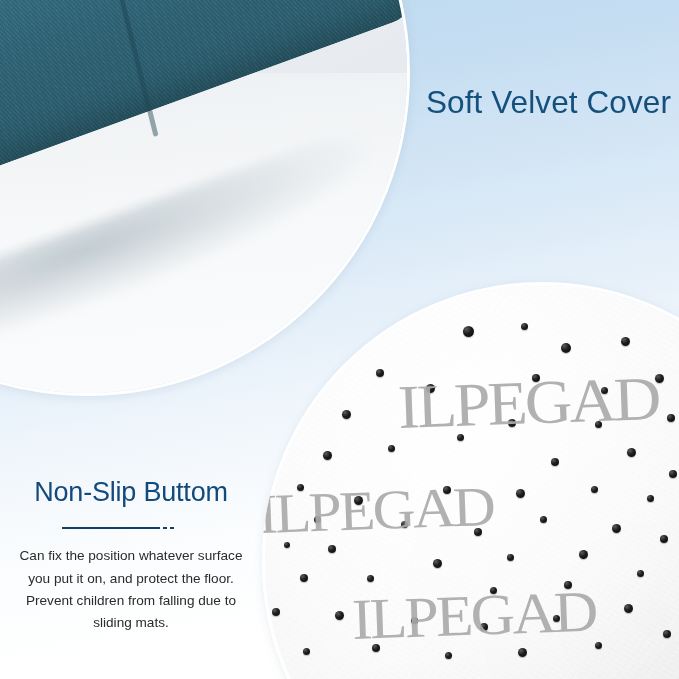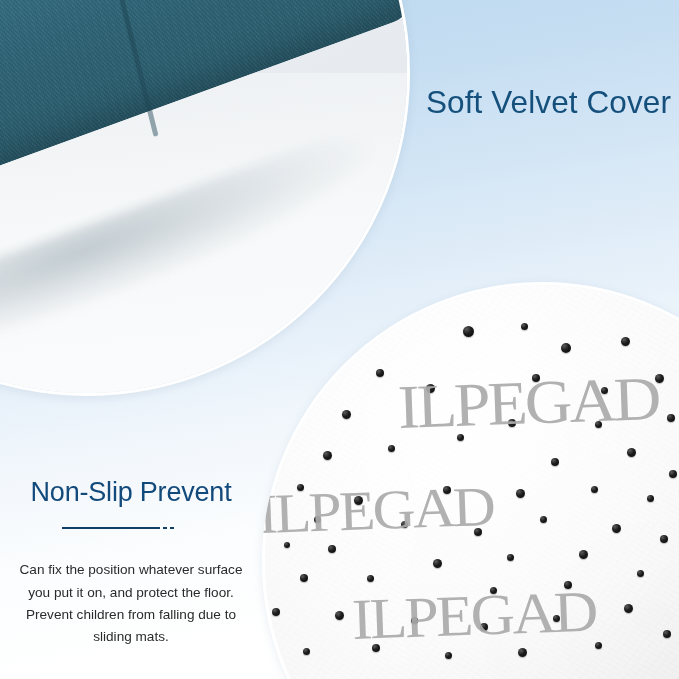--- a/index.html
+++ b/index.html
@@ -258,21 +258,21 @@
     position: absolute;
     top: 10px;
     width: 4px;
     height: 2px;
     background: #123f68;
   }
   .divider-dot.d1 { left: 163px; }
   .divider-dot.d2 { left: 170px; }
 
   .feature-body {
-    margin-top: 20px;
+    margin-top: 6px;
     color: #2b2b2b;
     font-size: 13.6px;
     line-height: 1.63;
     padding: 0 14px;
   }
 </style>
 </head>
 <body>
 
 <div id="stage">
@@ -355,21 +355,21 @@
       <div class="mat-logo" style="left: 136px; top: 90px; font-size: 62px; color: rgb(171, 171, 171); transform: rotate(-2deg) scaleX(1.06);">ILPEGAD</div>
       <div class="mat-logo" style="left: -4px; top: 200px; font-size: 56px; color: rgb(171, 171, 171); transform: rotate(-2deg) scaleX(1.06);">ILPEGAD</div>
       <div class="mat-logo" style="left: 90px; top: 304px; font-size: 58px; color: rgb(171, 171, 171); transform: rotate(-2deg) scaleX(1.06);">ILPEGAD</div>
     </div>
 
   <div class="headline">
     <span class="hl-line">Soft Velvet Cover</span>
   </div>
 
   <div class="feature-block">
-    <div class="feature-title">Non-Slip Prevent</div>
+    <div class="feature-title">Non-Slip Buttom</div>
     <div class="divider-wrap">
       <div class="divider-line"></div>
       <div class="divider-dot d1"></div>
       <div class="divider-dot d2"></div>
     </div>
     <div class="feature-body">Can fix the position whatever surface you put it on, and protect the floor. Prevent children from falling due to sliding mats.</div>
   </div>
 
 </div>
 

